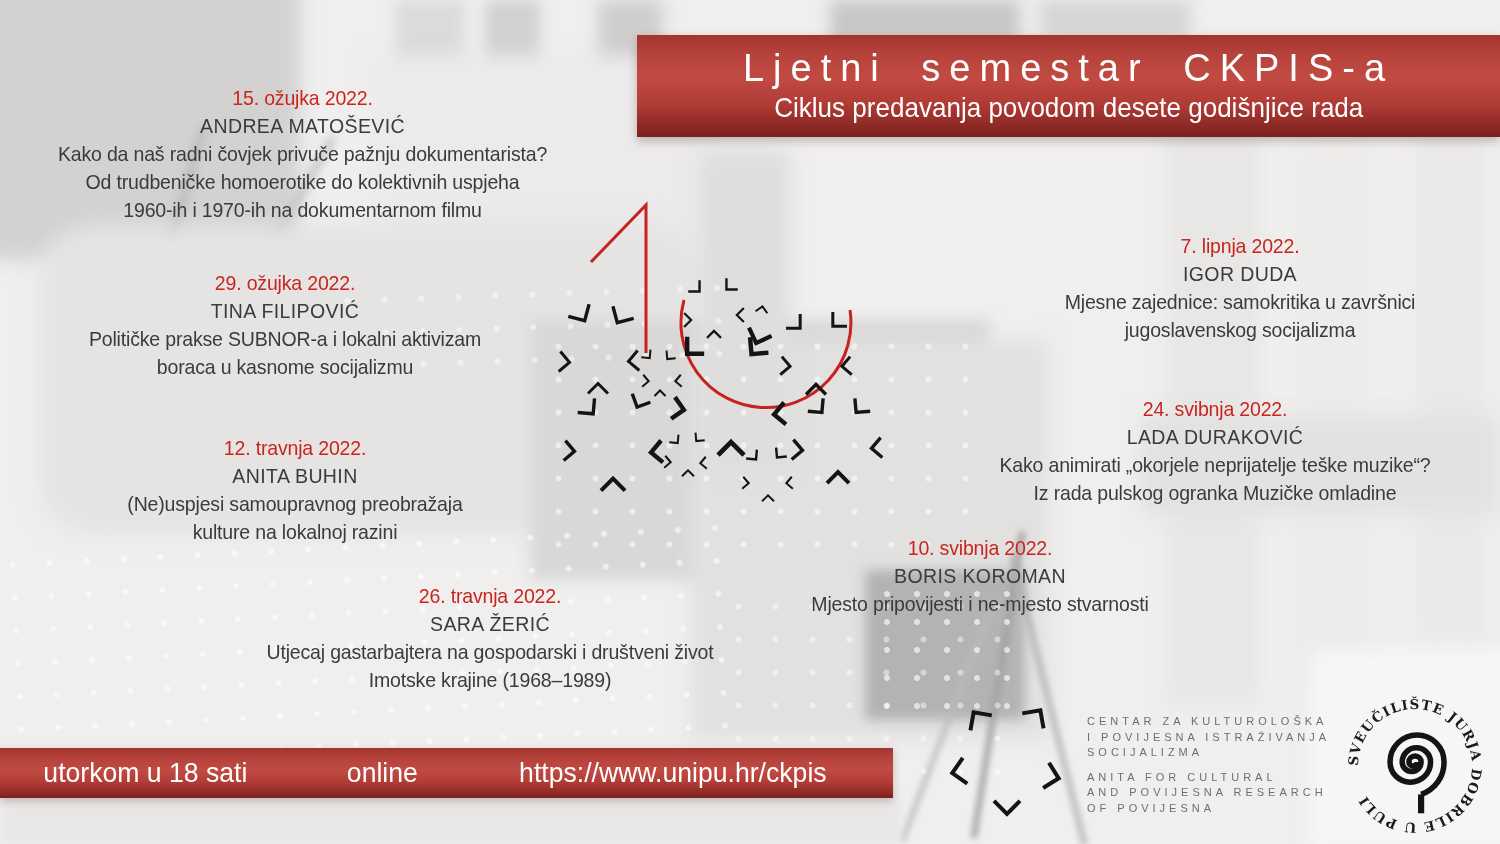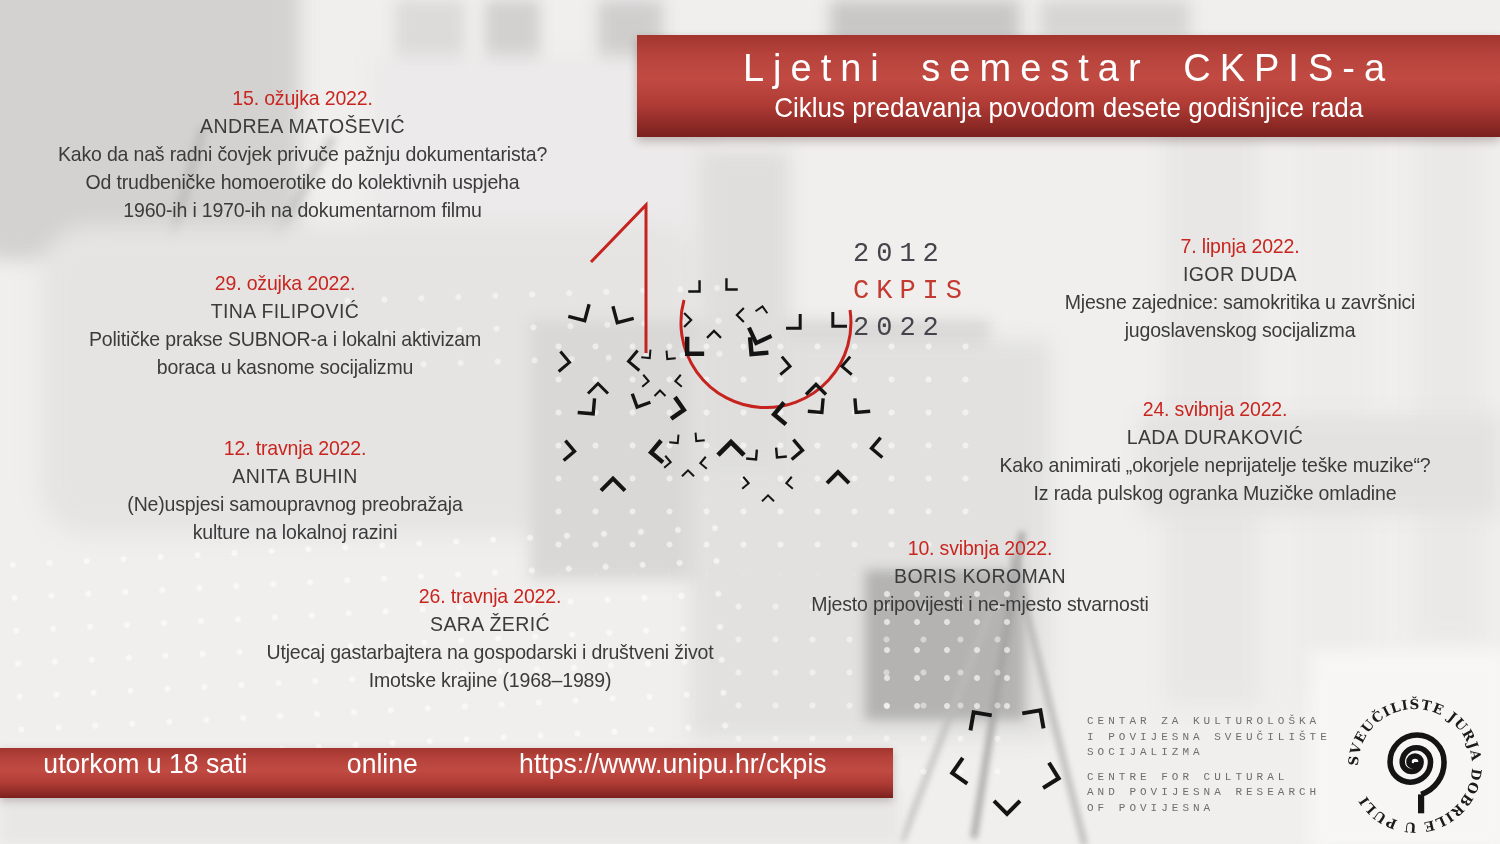--- a/index.html
+++ b/index.html
@@ -46,21 +46,21 @@
     background:linear-gradient(180deg,#a2352f 0%,#b5423b 18%,#c14b43 42%,#b03b35 68%,#8e2a26 88%,#7a201d 100%);
     box-shadow:0 4px 9px rgba(60,30,30,.28);
     display:flex;flex-direction:column;align-items:center;justify-content:center;color:#fff;
   }
   .top-banner .title{font-size:38px;letter-spacing:9px;word-spacing:14px;line-height:44px;white-space:nowrap;}
   .top-banner .subtitle{font-size:28px;letter-spacing:0;line-height:36px;transform:scaleX(.93);white-space:nowrap;}
   .footer-banner{
     position:absolute;left:0;top:748px;width:893px;height:50px;z-index:5;
     background:linear-gradient(180deg,#a2352f 0%,#b5423b 20%,#c14b43 45%,#b03b35 70%,#8e2a26 90%,#7a201d 100%);
     box-shadow:0 3px 8px rgba(60,30,30,.25);
-    display:flex;align-items:flex-start;justify-content:space-between;
+    display:flex;align-items:center;justify-content:space-between;
     padding:0 58px 0 38px;box-sizing:border-box;color:#fff;font-size:28px;
   }
   .footer-banner span{transform:scaleX(.95);white-space:nowrap;}
   
   .lec{position:absolute;z-index:4;text-align:center;font-size:21px;line-height:28px;
        color:#3b3b3b;letter-spacing:-.2px;transform:scaleX(.93);transform-origin:center top;}
   .lec .date{color:#c9251f;}
   .lec .speaker{letter-spacing:.4px;}
   .lec-1{left:15px;top:84px;width:575px;}
   .lec-2{left:35px;top:269px;width:500px;}
@@ -70,21 +70,21 @@
   .lec-6{left:950px;top:395px;width:530px;}
   .lec-7{left:1020px;top:232px;width:440px;}
   
   .logo-years{position:absolute;left:853px;top:236px;z-index:3;
     font-family:"Liberation Mono","DejaVu Sans Mono",monospace;
     font-size:27px;line-height:37px;letter-spacing:7px;color:#45444a;white-space:nowrap;}
   .logo-years .acr{color:#c23a30;}
   #decor{position:absolute;left:0;top:0;width:1500px;height:844px;z-index:2;pointer-events:none;}
   
   .ckpis-sig{position:absolute;left:1087px;top:714px;z-index:4;
-    font-family:Liberation Mono, monospace;
+    font-family:Liberation Sans, sans-serif;
     font-size:11px;line-height:15.5px;letter-spacing:4px;color:#6e6e6e;white-space:nowrap;}
   .ckpis-sig .gap{height:9px;}
   .uni-logo{position:absolute;left:1335px;top:690px;width:160px;height:160px;z-index:4;}
 </style>
 </head>
 <body>
 
 <div class="poster">
 
   <div>
@@ -218,38 +218,33 @@
     <div>Kako animirati „okorjele neprijatelje teške muzike“?</div>
     <div>Iz rada pulskog ogranka Muzičke omladine</div>
   </div>
   <div class="lec lec-7">
     <div class="date">7. lipnja 2022.</div>
     <div class="speaker">IGOR DUDA</div>
     <div>Mjesne zajednice: samokritika u završnici</div>
     <div>jugoslavenskog socijalizma</div>
   </div>
 
-  <div class="logo-years">
-    <div>2012</div>
-    <div class="acr">CKPIS</div>
-    <div>2022</div>
-  </div>
 
   <div class="footer-banner">
     <span>utorkom u 18 sati</span>
     <span>online</span>
     <span>https://www.unipu.hr/ckpis</span>
   </div>
 
   <div class="ckpis-sig">
     <div>CENTAR ZA KULTUROLOŠKA</div>
-    <div>I POVIJESNA SVEUČILIŠTE</div>
+    <div>I POVIJESNA ISTRAŽIVANJA</div>
     <div>SOCIJALIZMA</div>
     <div class="gap"></div>
-    <div>CENTRE FOR CULTURAL</div>
+    <div>ANITA FOR CULTURAL</div>
     <div>AND POVIJESNA RESEARCH</div>
     <div>OF POVIJESNA</div>
   </div>
 
   <svg class="uni-logo" viewBox="0 0 160 160">
     <defs>
       <path id="uniCircle" d="M 23 76 a 57 57 0 1 1 114 0 a 57 57 0 1 1 -114 0"></path>
     </defs>
     <text font-size="13.5" font-family="DejaVu Serif, serif" font-weight="bold" fill="#1b1b1b" letter-spacing="1.1">
       <textPath href="#uniCircle">SVEUČILIŠTE JURJA DOBRILE U PULI</textPath>

